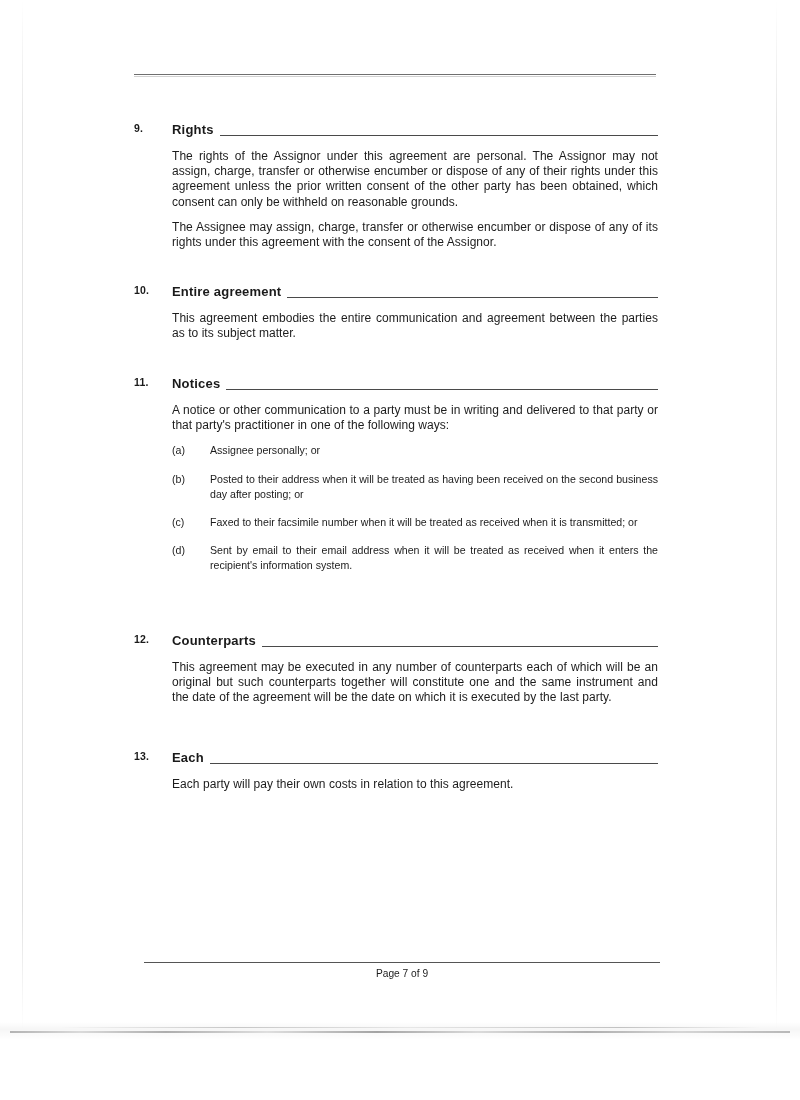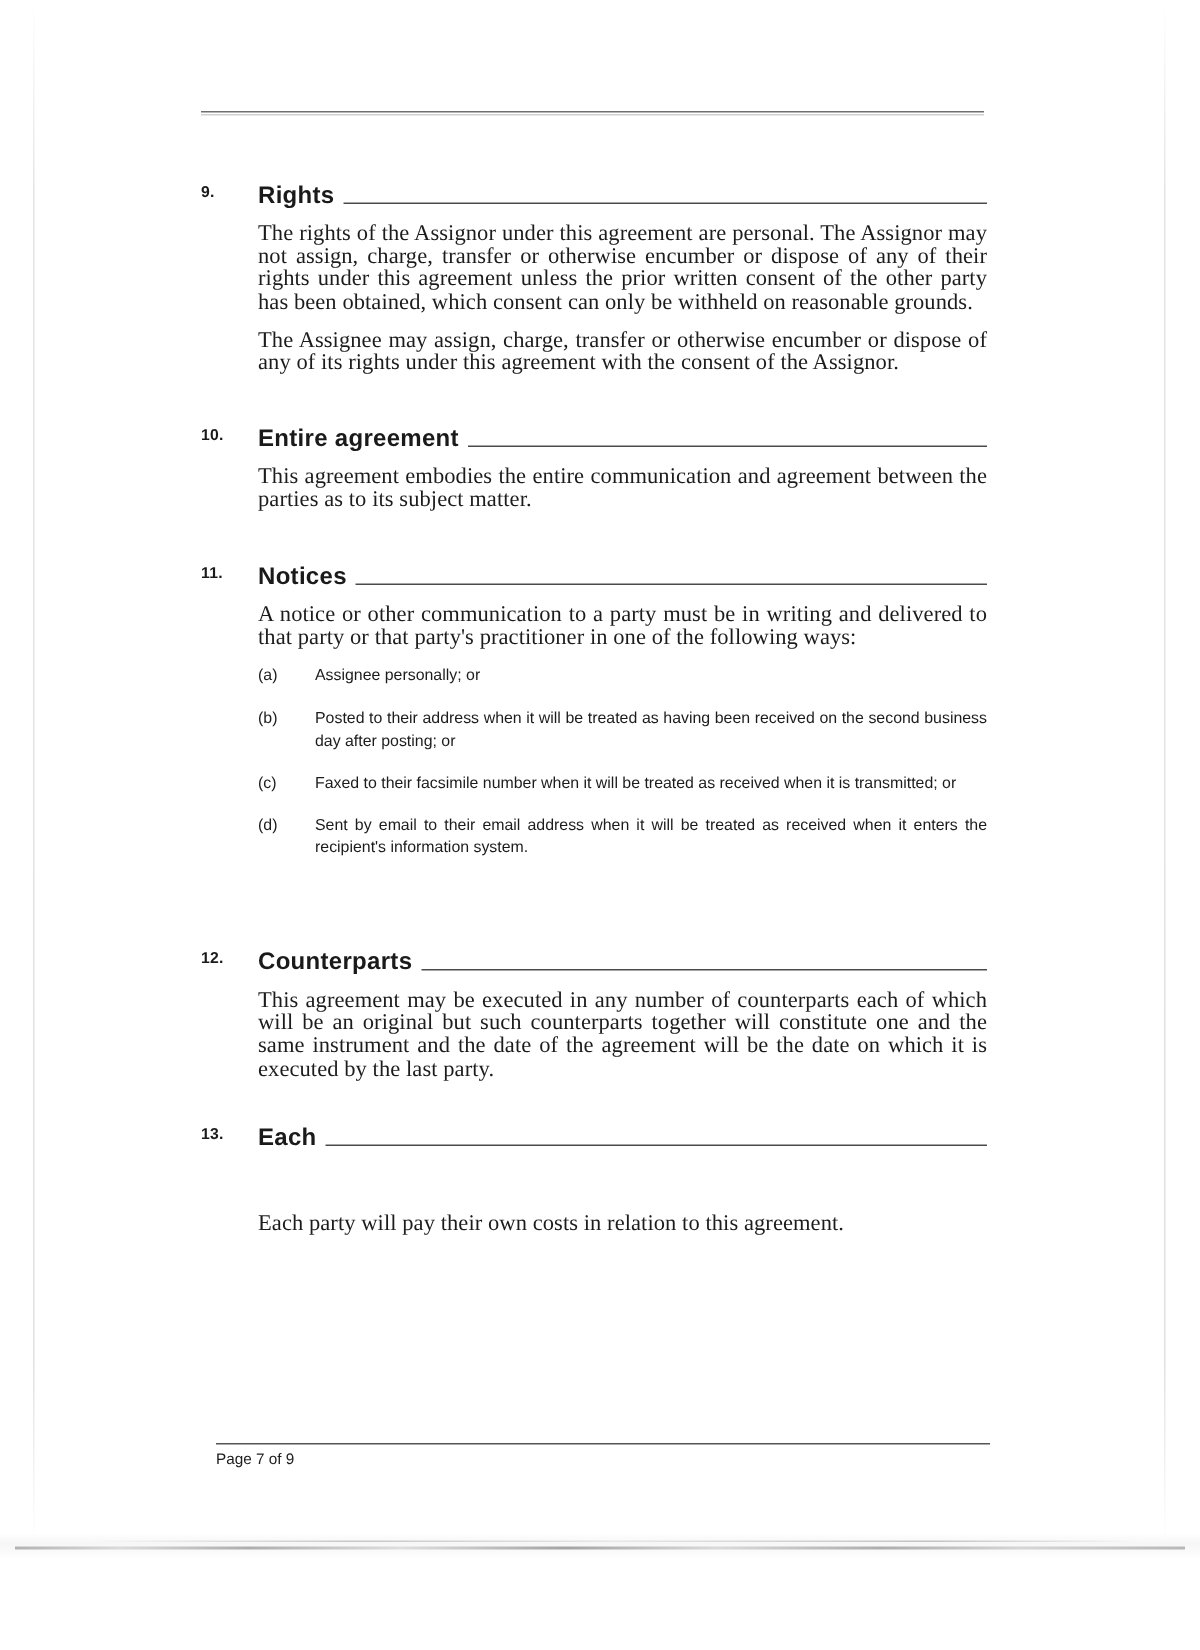--- a/index.html
+++ b/index.html
@@ -88,43 +88,42 @@
   .clause-num {
     position: absolute;
     left: 0; top: 0;
     font-size: 10.5px;
     font-weight: bold;
     letter-spacing: 0.2px;
   }
   .clause-title {
     position: absolute;
     left: 38px; top: 0;
-    font-size: 16px;
+    font-size: 13px;
     font-weight: bold;
     letter-spacing: 0.2px;
     background: #ffffff;
     padding-right: 6px;
   }
   .title-rule {
     position: absolute;
     left: 38px;
     top: 13px;
     width: 486px;
     height: 1px;
     background: #4a4a4a;
   }
   .para {
     margin: 0 0 10px 0;
     padding-left: 38px;
-    font-size: 15px;
+    font-size: 12px;
     line-height: 15.2px;
     text-align: justify;
     letter-spacing: 0.05px;
     color: #1c1c1c;
-    font-family: Liberation Serif, serif;
   }
   .para:last-child { margin-bottom: 0; }
   .body-block {
     position: relative;
     padding-top: 9px;
   }
   .list {
     padding-left: 38px;
     margin: 0;
   }
@@ -150,21 +149,21 @@
   .footer-rule {
     position: absolute;
     left: 144px; top: 962px;
     width: 516px; height: 1px;
     background: #555555;
   }
   .footer-text {
     position: absolute;
     left: 144px; top: 968px;
     width: 516px;
-    text-align: left;
+    text-align: center;
     font-size: 10.2px;
     color: #1c1c1c;
   }
 </style>
 </head>
 <body>
 
 <div class="page">
 
   <div class="scan-edge-left"></div>
@@ -238,21 +237,21 @@
       </div>
     </div>
 
     <div class="clause" style="top:750px;">
       <div class="clause-head">
         <div class="title-rule"></div>
         <span class="clause-num">13.</span>
         <span class="clause-title">Each</span>
       </div>
       <div class="body-block">
-        <p class="para" style="text-align:left;margin-top:32px;">Each party will pay their own costs in relation to this agreement.</p>
+        <p class="para" style="text-align:left;">Each party will pay their own costs in relation to this agreement.</p>
       </div>
     </div>
 
   </div>
 
   <div class="footer-rule"></div>
   <div class="footer-text">Page 7 of 9</div>
 
   <div class="scan-bottom-band"></div>
   <div class="scan-bottom-line2"></div>

